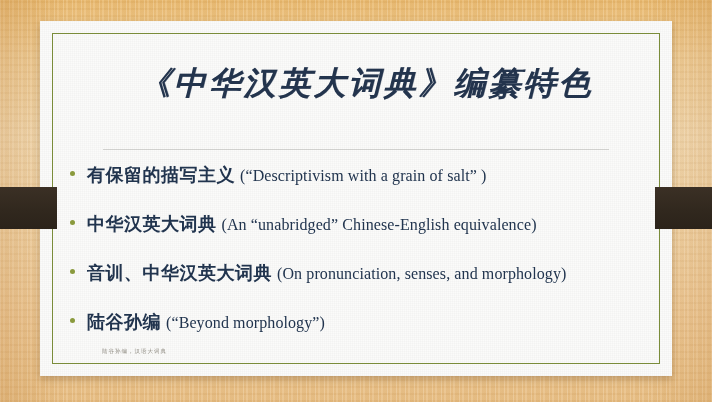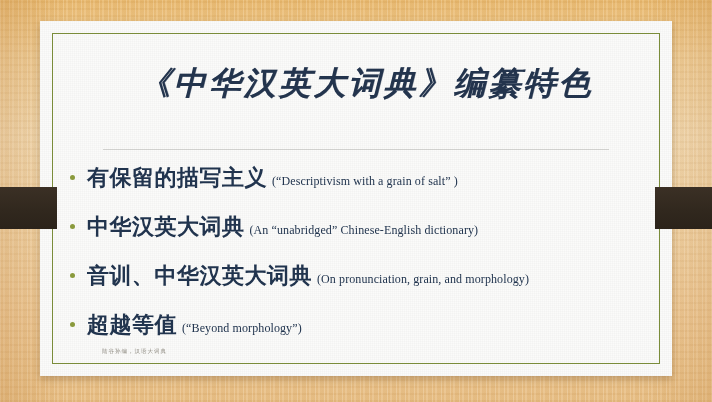--- a/index.html
+++ b/index.html
@@ -165,28 +165,28 @@
     margin-right: 12px;
     position: relative;
     top: -5px;
   }
   .bullet-text {
     flex: 1 1 auto;
     white-space: nowrap;
   }
   .cn {
     font-family: "DejaVu Sans", "Liberation Sans", sans-serif;
-    font-size: 22px;
+    font-size: 18px;
     font-weight: 700;
     color: #21344e;
     letter-spacing: 0.5px;
   }
   .en {
     font-family: "Liberation Serif", "DejaVu Serif", serif;
-    font-size: 12px;
+    font-size: 16px;
     font-weight: 400;
     color: #21344e;
     letter-spacing: 0.1px;
     margin-left: 5px;
     text-align: right;
   }
 
   
   .footer-note {
     position: absolute;
@@ -221,35 +221,35 @@
       <div class="bullet-row">
         <span class="bullet-dot"></span>
         <span class="bullet-text">
           <span class="cn">有保留的描写主义</span><span class="en">(“Descriptivism with a grain of salt” )</span>
         </span>
       </div>
 
       <div class="bullet-row">
         <span class="bullet-dot"></span>
         <span class="bullet-text">
-          <span class="cn">中华汉英大词典</span><span class="en">(An “unabridged” Chinese-English dictionary)</span>
-        </span>
-      </div>
-
-      <div class="bullet-row">
-        <span class="bullet-dot"></span>
-        <span class="bullet-text">
-          <span class="cn">音训、中华汉英大词典</span><span class="en">(On pronunciation, grain, and morphology)</span>
-        </span>
-      </div>
-
-      <div class="bullet-row">
-        <span class="bullet-dot"></span>
-        <span class="bullet-text">
-          <span class="cn">超越等值</span><span class="en">(“Beyond morphology”)</span>
+          <span class="cn">中华汉英大词典</span><span class="en">(An “unabridged” Chinese-English equivalence)</span>
+        </span>
+      </div>
+
+      <div class="bullet-row">
+        <span class="bullet-dot"></span>
+        <span class="bullet-text">
+          <span class="cn">音训、中华汉英大词典</span><span class="en">(On pronunciation, senses, and morphology)</span>
+        </span>
+      </div>
+
+      <div class="bullet-row">
+        <span class="bullet-dot"></span>
+        <span class="bullet-text">
+          <span class="cn">陆谷孙编</span><span class="en">(“Beyond morphology”)</span>
         </span>
       </div>
 
     </div>
 
     <div class="footer-note">陆谷孙编，汉语大词典</div>
   </div>
 
   <div class="side-tab left"></div>
   <div class="side-tab right"></div>

